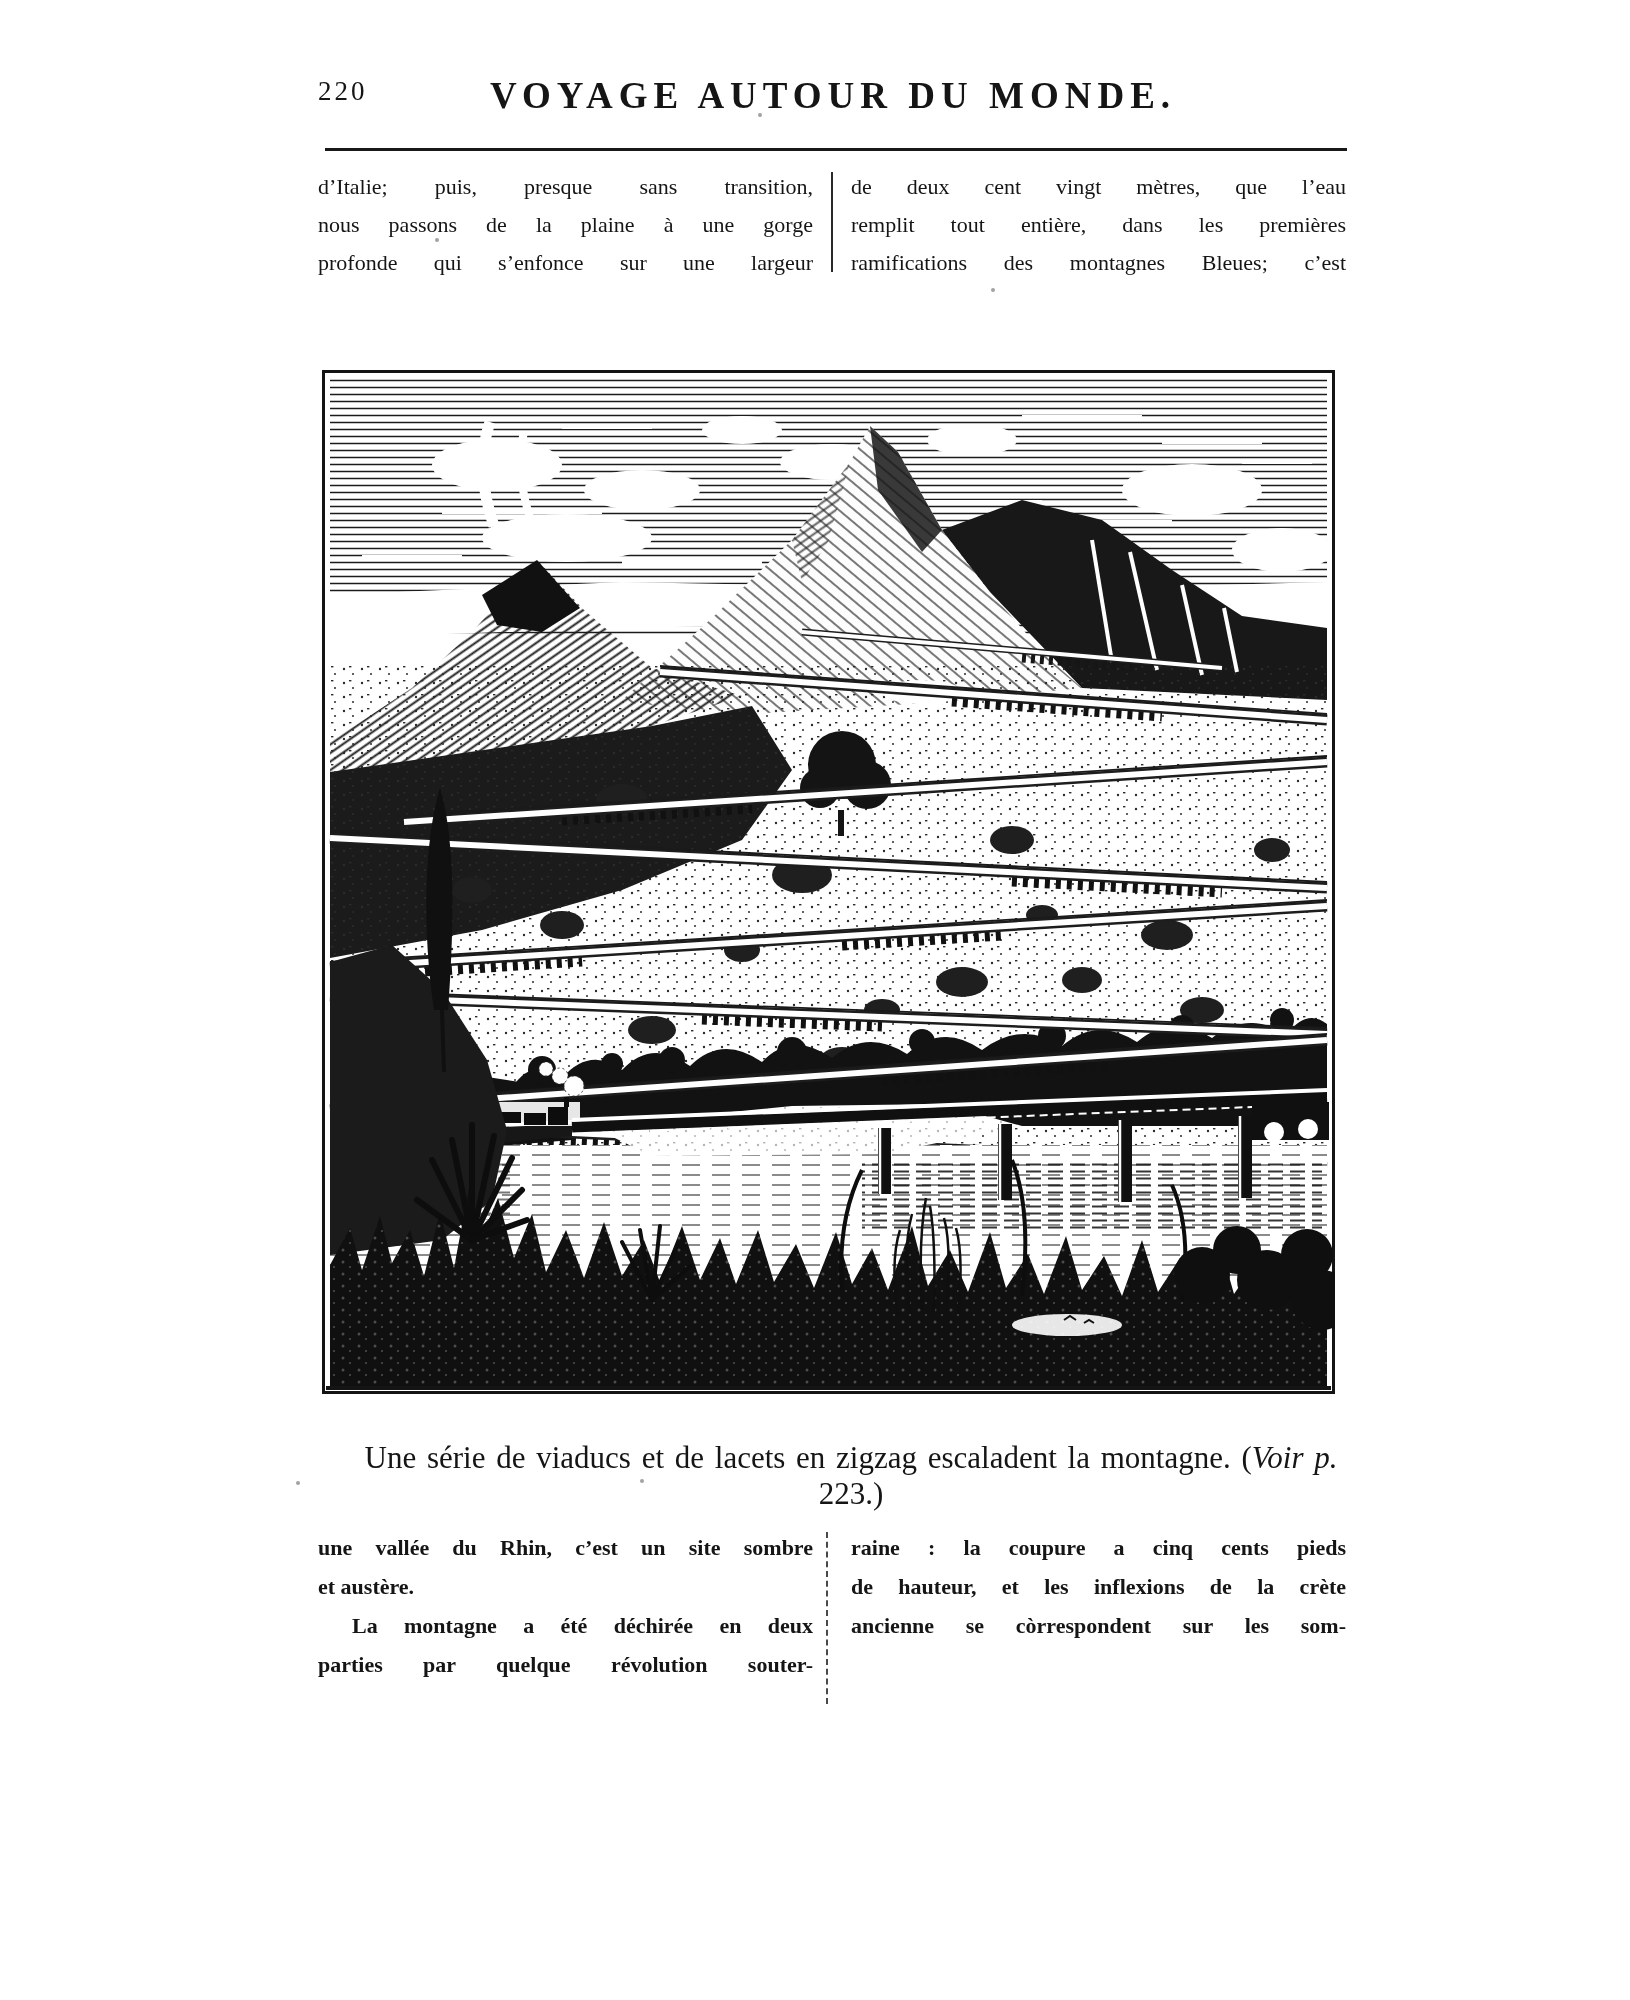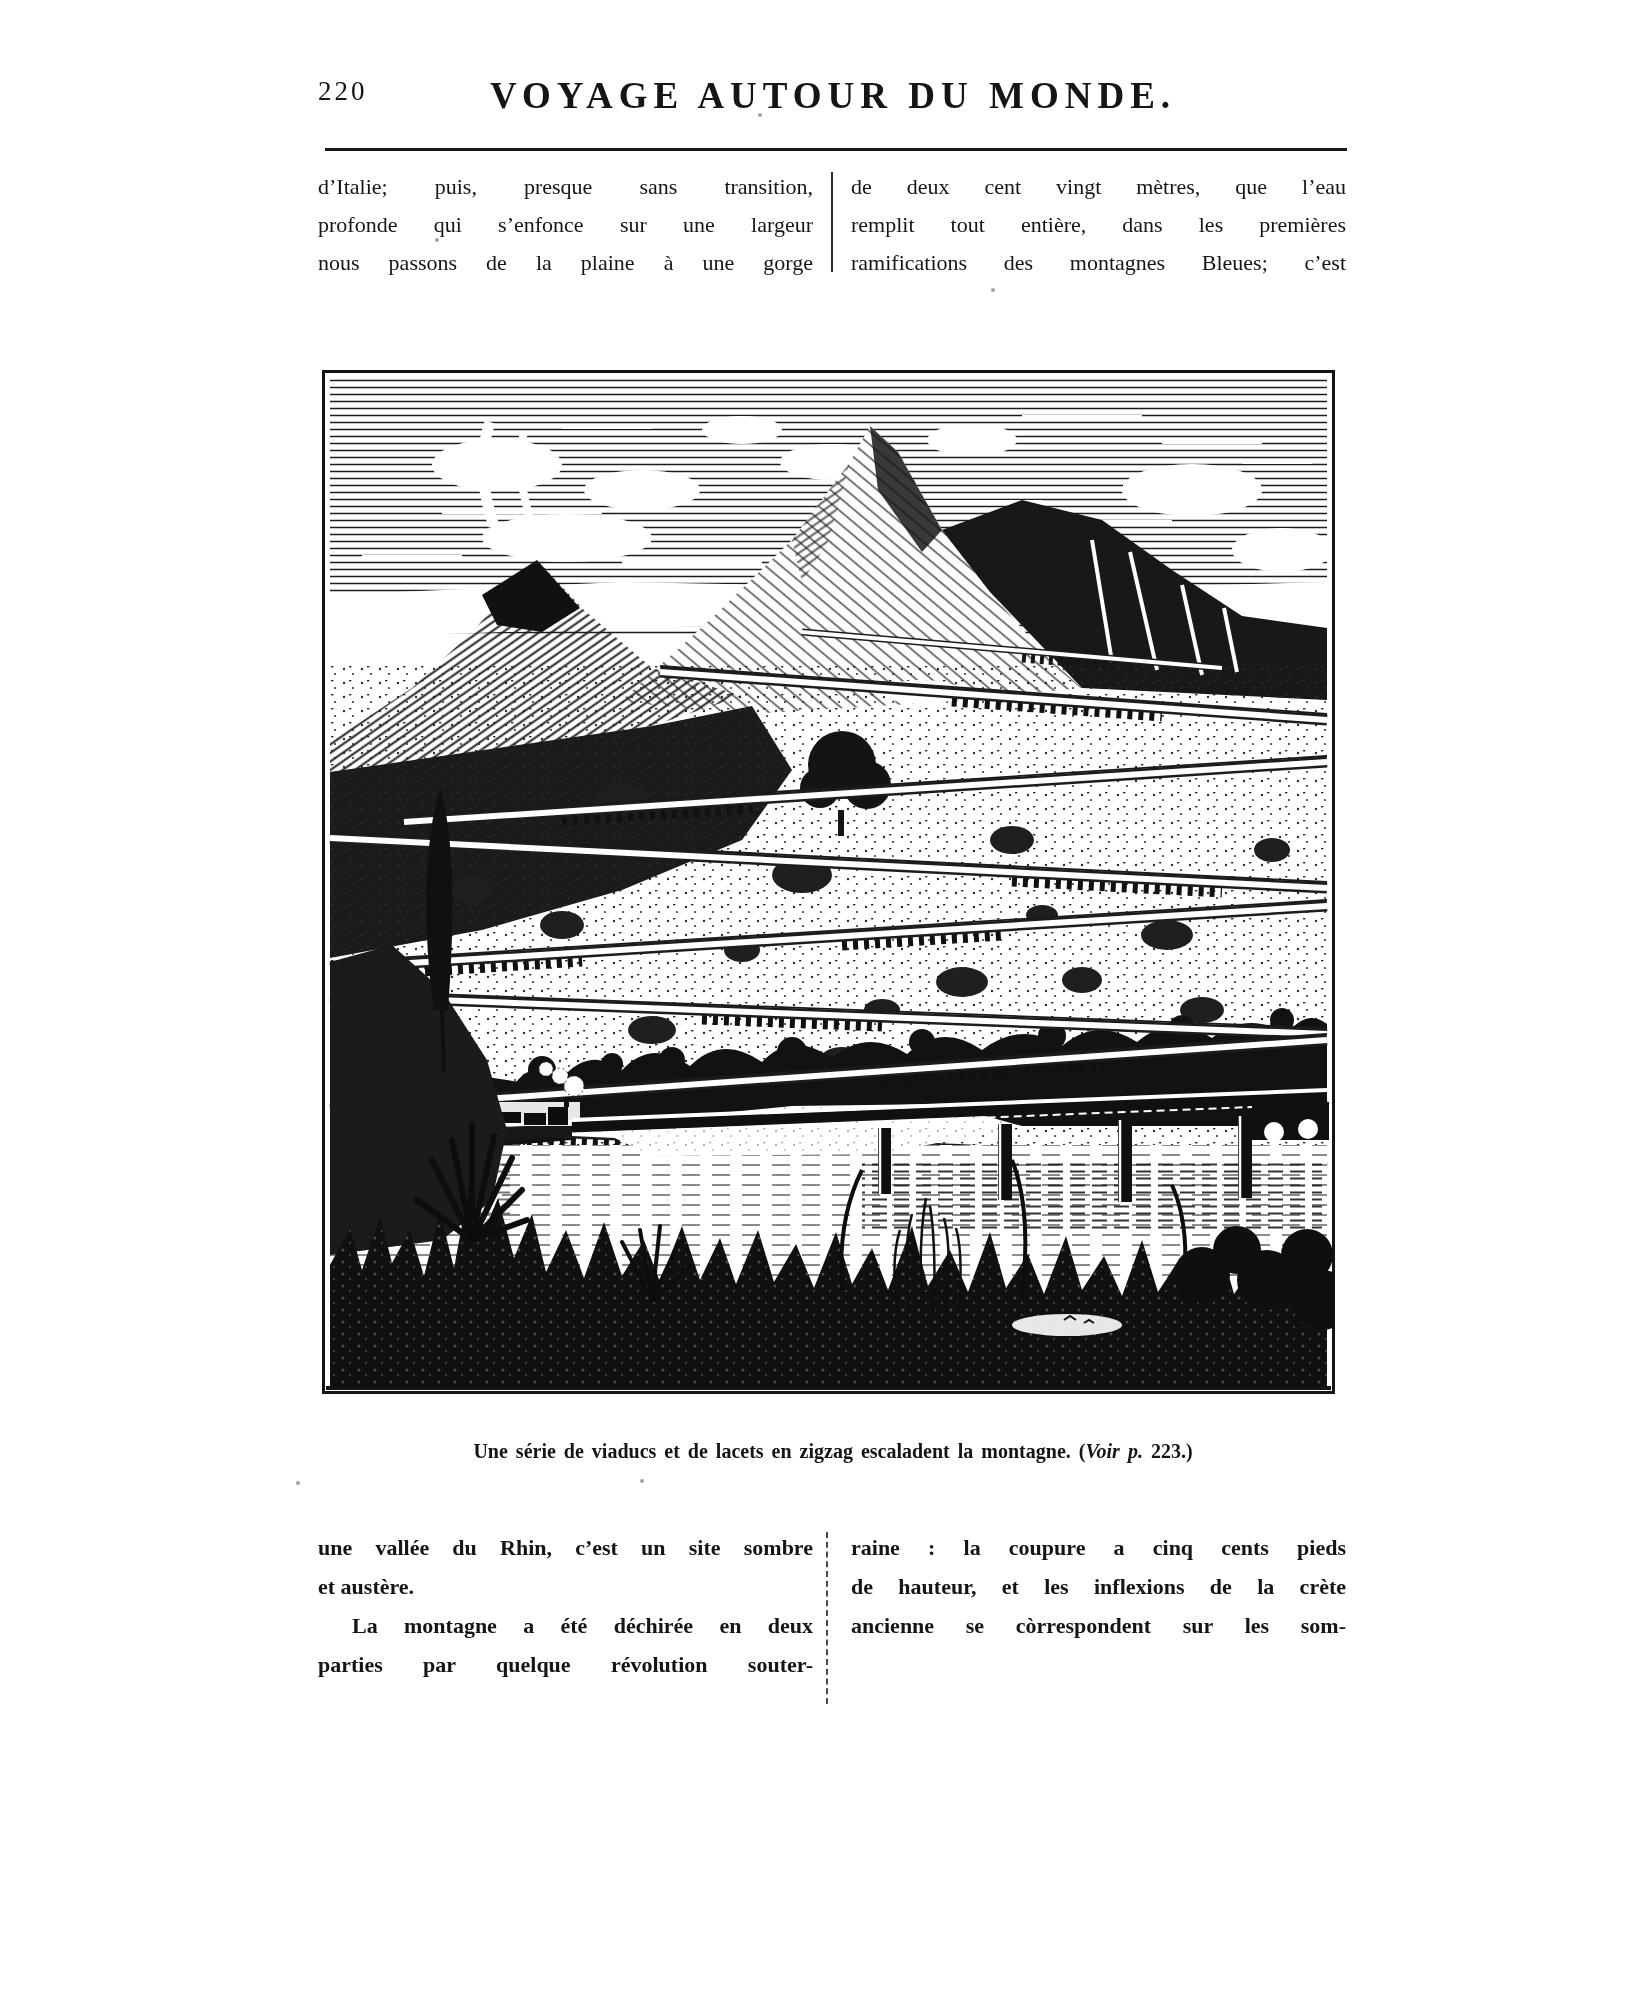--- a/index.html
+++ b/index.html
@@ -15,38 +15,38 @@
   .col.left{left:318px;}
   .col.right{left:851px;}
   .ln{white-space:nowrap;}
   .ln.j{white-space:normal;text-align:justify;text-align-last:justify;word-spacing:2px;}
   .ln.indent{text-indent:34px;}
   .vdiv{position:absolute;width:0;border-left:2px solid #2a2a2a;}
   .vdiv.top{left:831px;top:140px;height:100px;}
   .vdiv.bot{left:826px;top:1500px;height:172px;border-left-style:dashed;opacity:.85;}
   .illustration{position:absolute;left:322px;top:338px;width:1013px;height:1024px;}
   .illustration svg{display:block;width:100%;height:100%;}
-  .caption{position:absolute;left:318px;width:1030px;top:1408px;text-align:center;
-        font-size:20px;word-spacing:3px;font-weight:bold;}
+  .caption{position:absolute;left:336px;width:1030px;top:1408px;text-align:center;
+        font-size:31px;word-spacing:3px;}
   .caption .it{font-style:italic;}
   .speck{position:absolute;width:4px;height:4px;border-radius:50%;background:#555;opacity:.55;}
 </style>
 </head>
 <body>
 
 <div class="page">
 
   <div class="pagenum">220</div>
   <div class="running-title">VOYAGE AUTOUR DU MONDE.</div>
   <div class="head-rule"></div>
 
   <div class="col toprow left">
     <div class="ln j">d’Italie; puis, presque sans transition,</div>
+    <div class="ln j">nous passons de la plaine à une gorge</div>
     <div class="ln j">profonde qui s’enfonce sur une largeur</div>
-    <div class="ln j">nous passons de la plaine à une gorge</div>
   </div>
   <div class="vdiv top"></div>
   <div class="col toprow right">
     <div class="ln j">de deux cent vingt mètres, que l’eau</div>
     <div class="ln j">remplit tout entière, dans les premières</div>
     <div class="ln j">ramifications des montagnes Bleues; c’est</div>
   </div>
 
   <div class="illustration">
   <svg viewBox="0 0 1013 1024" xmlns="http://www.w3.org/2000/svg">

